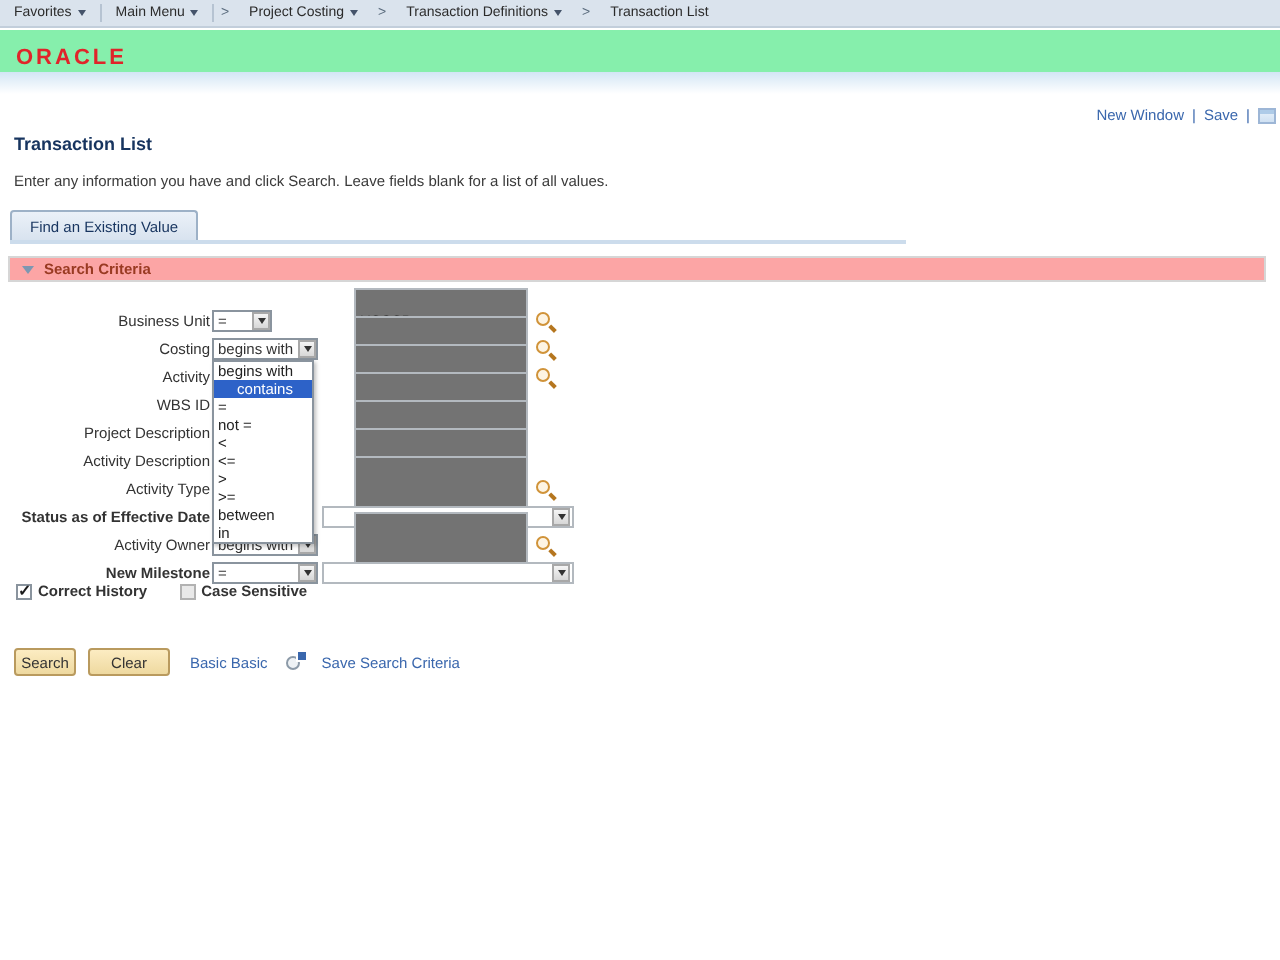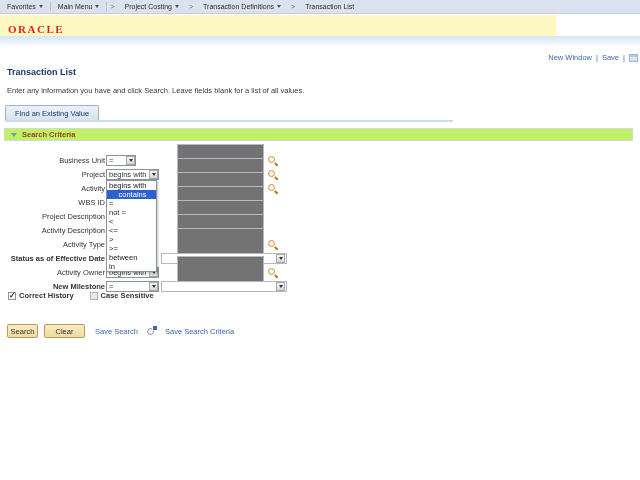--- a/index.html
+++ b/index.html
@@ -11,21 +11,21 @@
   
   .topbar { position:absolute; top:0; left:0; width:640px; height:14px;
     background:#dae3ed; border-bottom:1px solid #c2cedb;
     display:flex; align-items:center; font-size:7px; color:#2b2b2b; }
   .tb-item { padding:0 7px; height:14px; display:flex; align-items:center; gap:3px; cursor:pointer; white-space:nowrap; }
   .caret { width:0; height:0; border-left:2.5px solid transparent; border-right:2.5px solid transparent; border-top:3px solid #44536a; }
   .tb-sep { width:1px; height:9px; background:#b6c3d2; }
   .crumb-gt { color:#5a6b7d; font-size:7px; padding:0 3px; }
   .crumb-gt::before { content:">"; }
   
-  .header { position:absolute; top:15px; left:0; width:556px; height:21px; background:#fef9c3;font-family:Liberation Serif, serif; }
+  .header { position:absolute; top:15px; left:0; width:640px; height:21px; background:#86efac; }
   .logo { position:absolute; left:8px; top:8px; color:#e0242a; font-weight:bold; font-size:11px; letter-spacing:1.5px; }
   .hlinks { position:absolute; right:6px; top:3px; display:flex; align-items:center; gap:7px; font-size:7.5px; white-space:nowrap; }
   .hlink { color:#3a67ad; cursor:pointer; }
   .hdiv { width:1px; height:8px; background:#b6c3d2; }
   .signout { color:#1c3a6e; font-weight:bold; cursor:pointer; }
   .hgrad { position:absolute; top:36px; left:0; width:640px; height:11px;
     background:linear-gradient(#d3e6f5,#ffffff); }
   
   .utility { position:absolute; top:53px; right:2px; display:flex; align-items:center; gap:4px; color:#3a67ad; font-size:7.5px; }
   .pipe::before { content:"|"; color:#3a67ad; }
@@ -37,21 +37,21 @@
   .page-title { position:absolute; top:67px; left:7px; font-size:9px; font-weight:bold; color:#17345f; }
   .instructions { position:absolute; top:86px; left:7px; font-size:7.5px; color:#3a3a3a; }
   
   .tab { position:absolute; top:105px; left:5px; height:15px; padding:0 9px;
     background:linear-gradient(#ebf1f8,#d8e3ef); border:1px solid #9db1c7; border-bottom:none;
     border-radius:2px 2px 0 0; display:flex; align-items:center;
     font-weight:normal; color:#17345f; font-size:7.5px; cursor:pointer; }
   .tabline { position:absolute; top:120px; left:5px; width:448px; height:2px; background:#ccdcec; }
   
   .section-hdr { position:absolute; top:128px; left:4px; width:629px; height:13px;
-    background:#bef264; border:1px solid #d6d6d6; display:flex; align-items:center; gap:5px; padding-left:6px; }
+    background:#fca5a5; border:1px solid #d6d6d6; display:flex; align-items:center; gap:5px; padding-left:6px; }
   .collapse-arrow { width:0; height:0; border-left:3.5px solid transparent; border-right:3.5px solid transparent;
     border-top:4px solid #7d97b1; cursor:pointer; }
   .section-title { color:#993a22; font-weight:bold; font-size:7.5px; }
   
   .frow { position:absolute; left:0; height:11px; display:flex; align-items:center; }
   .flabel { width:105px; text-align:right; color:#333; white-space:nowrap; }
   .flabel.bold { font-weight:bold; }
   .opslot { width:53px; margin-left:1px; display:flex; }
   .opbox { height:11px; border:1px solid #8a949e; background:#fff; display:flex; align-items:center;
     justify-content:space-between; padding-left:2px; width:53px; cursor:pointer; white-space:nowrap; overflow:hidden; }
@@ -155,21 +155,21 @@
       <div class="opbox narrow">
     <span>=</span>
     <span class="opbtn"></span>
   </div>
     </div>
   <input class="finput" value="USCSP" style="">
   <span class="lookup"></span>
 </div>
 
 <div class="frow" style="top:169px">
-  <div class="flabel">Project</div>
+  <div class="flabel">Costing</div>
   <div class="opslot">
       <div class="opbox">
     <span>begins with</span>
     <span class="opbtn"></span>
   </div>
     </div>
   <input class="finput" style="">
   <span class="lookup"></span>
 </div>
 
@@ -258,16 +258,16 @@
   </div>
   <div class="check">
     <span class="cbox unchecked"></span>
     <span class="clabel">Case Sensitive</span>
   </div>
 </div>
 
 <div class="actions">
   <div class="btn search">Search</div>
   <div class="btn clear">Clear</div>
-  <span class="alink">Save Search</span>
+  <span class="alink">Basic Basic</span>
   <span class="save-icon"></span>
   <span class="alink">Save Search Criteria</span>
 </div>
 
 </body></html>

